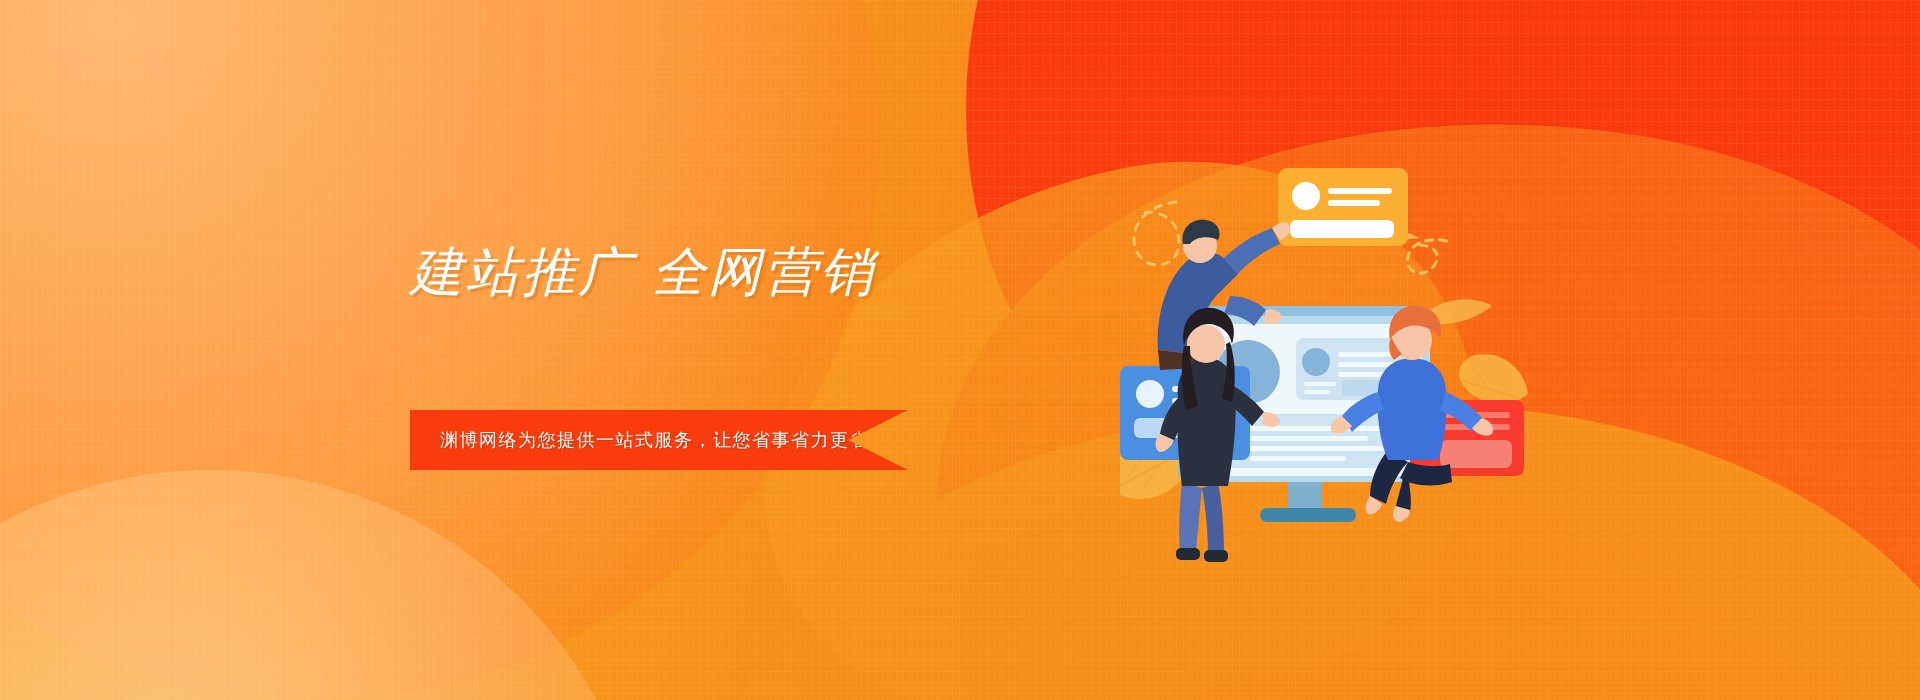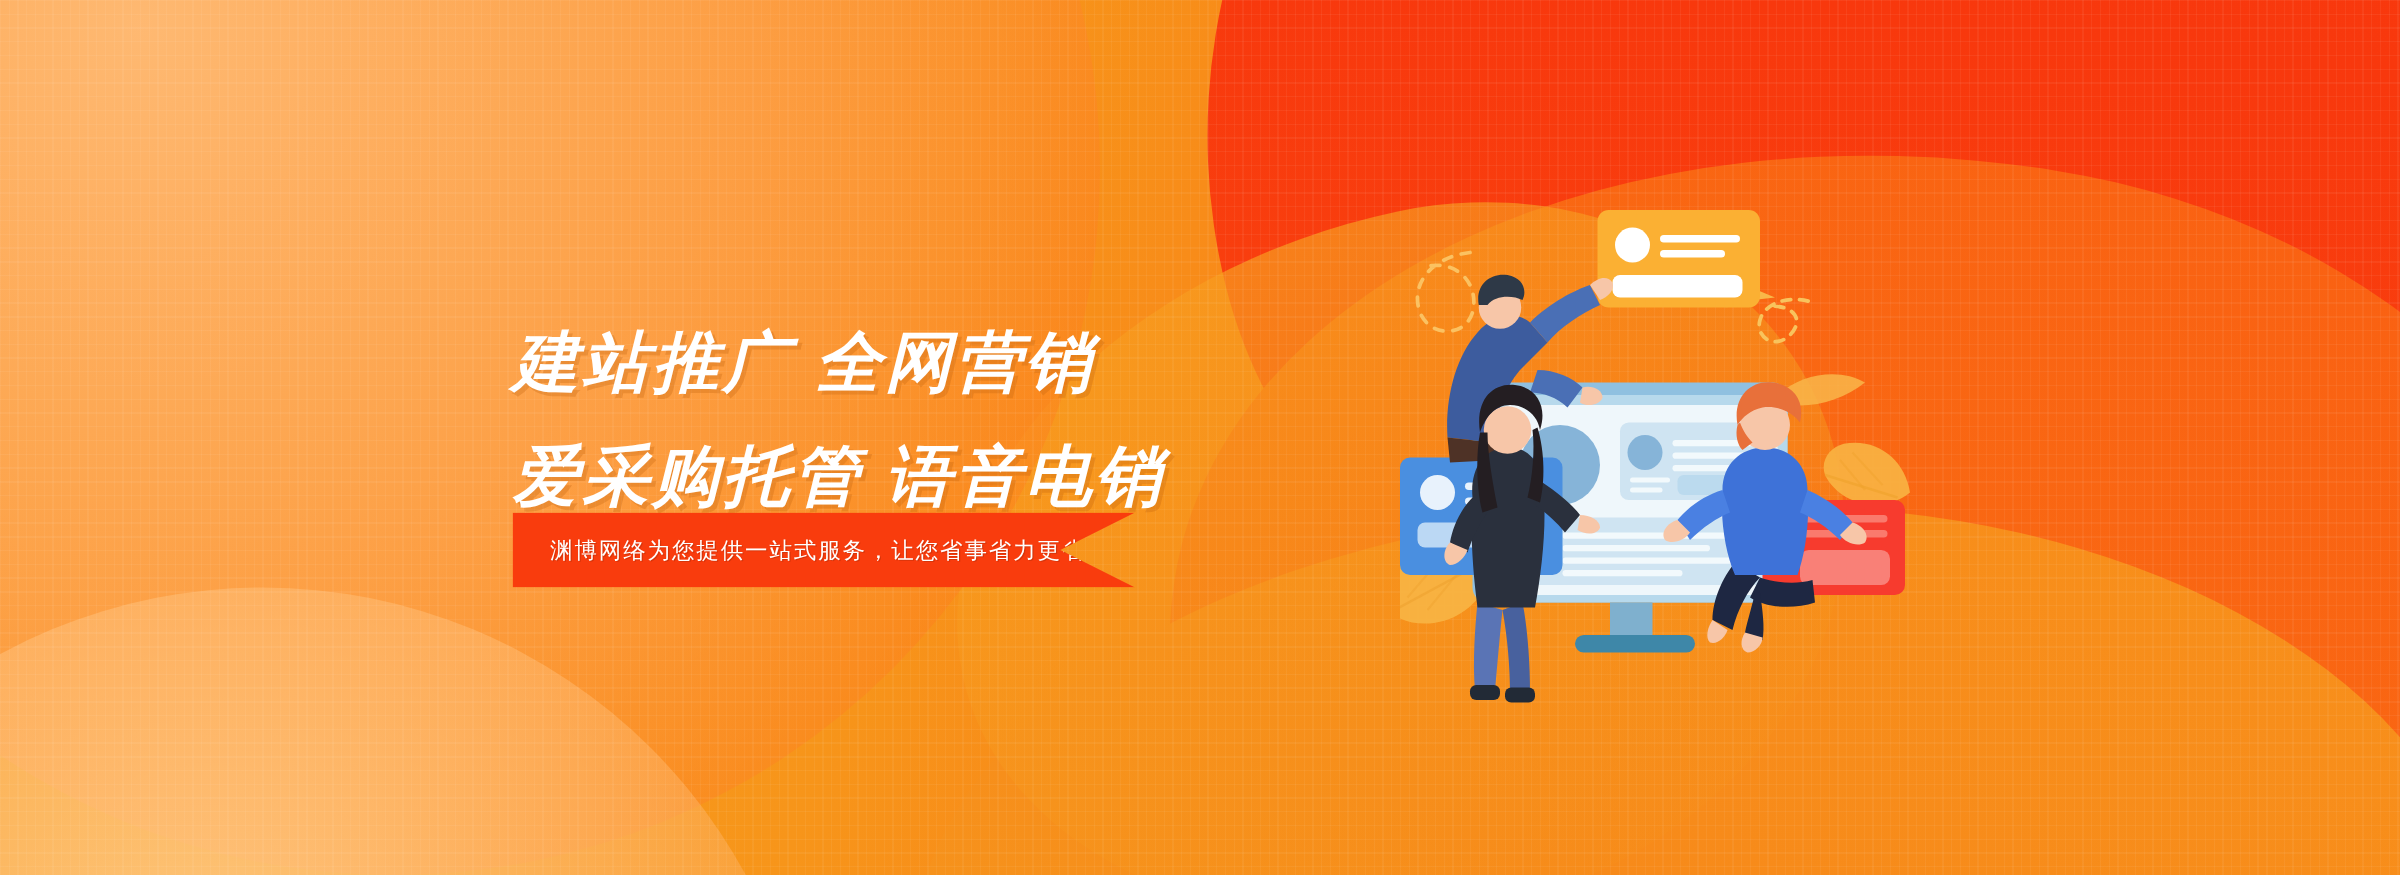--- a/index.html
+++ b/index.html
@@ -81,27 +81,26 @@
       repeating-linear-gradient(to bottom, rgba(255,255,255,0.055) 0 1px, rgba(255,255,255,0) 1px 11px);
     pointer-events: none;
   }
 
   
   .copy { position: absolute; left: 410px; top: 236px; }
 
   .headline {
     color: #FFFFFF;
     font-size: 53px;
-    font-weight: bold;
+    font-weight: normal;
     font-style: italic;
     letter-spacing: 3px;
     line-height: 72px;
     white-space: pre;
     text-shadow: 3px 3px 0 rgba(196,98,14,0.30);
-    margin-top: 19px;
   }
   .headline .gap { display: inline-block; width: 18px; }
 
   .ribbon {
     position: absolute;
     left: 410px; top: 410px;
     width: 498px; height: 60px;
     background: #F93C0D;
     display: flex;
     align-items: center;
@@ -249,20 +248,19 @@
         <path d="M362 308 C370 310, 376 318, 372 324 C366 328, 356 324, 352 318 Z" fill="#F7C6A8"></path>
         <circle cx="292" cy="230" r="20" fill="#F7C6A8"></circle>
         <path d="M270 230 C266 208, 280 194, 298 196 C316 198, 324 212, 320 228 C314 220, 302 214, 290 216 C280 218, 274 224, 270 230 Z" fill="#E8703A"></path>
         <path d="M270 230 C268 238, 270 246, 274 250 L282 244 C278 240, 274 234, 272 228 Z" fill="#E8703A"></path>
       </g>
     </svg>
   </div>
 
   <div class="copy">
     <div class="headline"><span>建站推广</span><span class="gap"></span><span>全网营销</span></div>
-    <div class="headline"><span>爱采购托管</span><span class="gap"></span><span>语音电销</span></div>
   </div>
 
   <div class="ribbon">
     <span class="ribbon-text">渊博网络为您提供一站式服务，让您省事省力更省心</span>
   </div>
 
 </div>
 
 </body></html>

